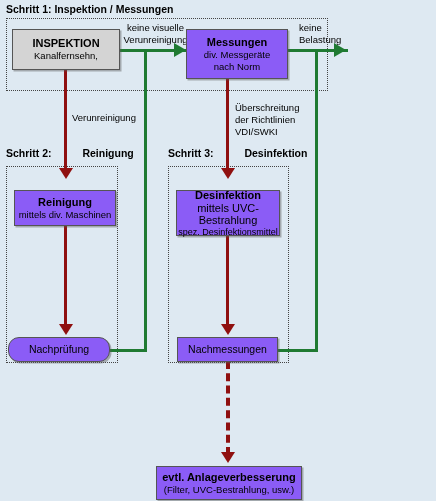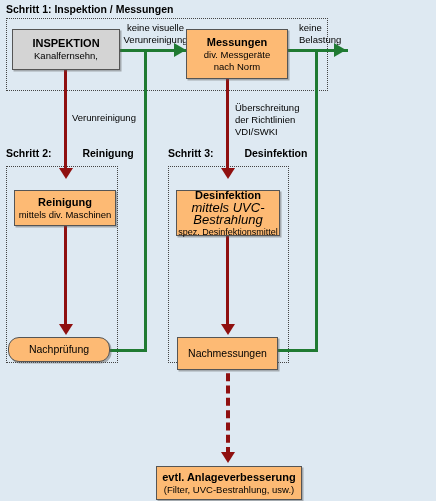--- a/index.html
+++ b/index.html
@@ -27,21 +27,21 @@
     white-space:nowrap;
     letter-spacing:0px;
   }
   .section-title .t2{margin-left:28px;}
 
   
   .box{
     position:absolute;
     box-sizing:border-box;
     border:1px solid #555;
-    background:#fdba74;
+    background:#8b5cf6;
     text-align:center;
     display:flex;
     flex-direction:column;
     align-items:center;
     justify-content:center;
     color:#000;
     box-shadow:1.5px 1.5px 0 rgba(90,90,90,0.45);
   }
   .box.grey{background:#d4d4d4;}
   .box .b-title{font-size:11px;font-weight:bold;line-height:13px;}
@@ -167,29 +167,29 @@
   </div>
 
 
   <div class="box" style="left:14px;top:190px;width:102px;height:36px;">
     <div class="b-title">Reinigung</div>
     <div class="b-line">mittels div. Maschinen</div>
   </div>
 
   <div class="box" style="left:176px;top:190px;width:104px;height:46px;">
     <div class="b-title">Desinfektion</div>
-    <div class="b-line" style="font-size:13px;font-style:italic;">mittels UVC-Bestrahlung</div>
+    <div class="b-line" style="font-size:11px;">mittels UVC-Bestrahlung</div>
     <div class="b-line" style="font-size:9px;">spez. Desinfektionsmittel</div>
   </div>
 
   <div class="box" style="left:8px;top:337px;width:102px;height:25px;border-radius:11px;">
     <div class="b-title small" style="font-weight:normal;">Nachprüfung</div>
   </div>
 
-  <div class="box" style="left:177px;top:337px;width:101px;height:33px;">
+  <div class="box" style="left:177px;top:337px;width:101px;height:25px;">
     <div class="b-title small" style="font-weight:normal;">Nachmessungen</div>
   </div>
 
   <div class="box" style="left:156px;top:466px;width:146px;height:34px;">
     <div class="b-title">evtl. Anlageverbesserung</div>
     <div class="b-line">(Filter, UVC-Bestrahlung, usw.)</div>
   </div>
 
 </div>
 

